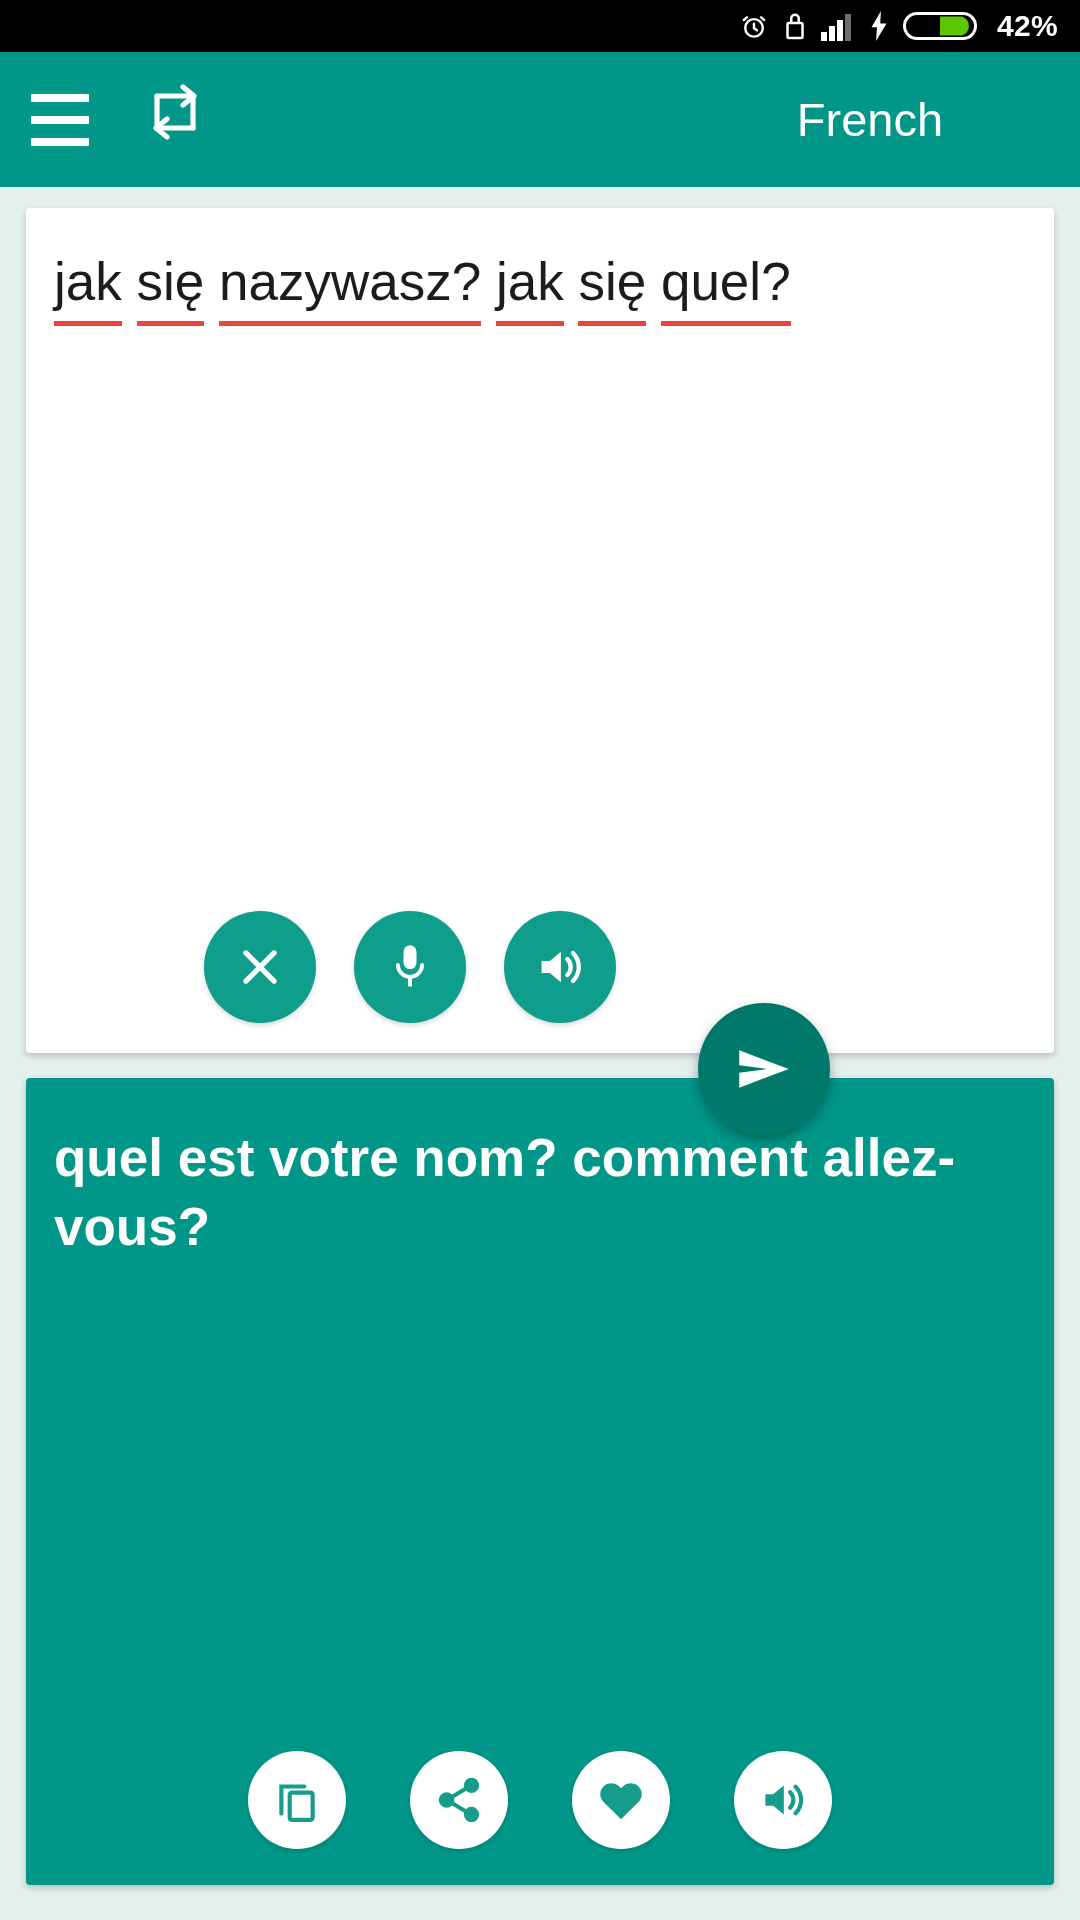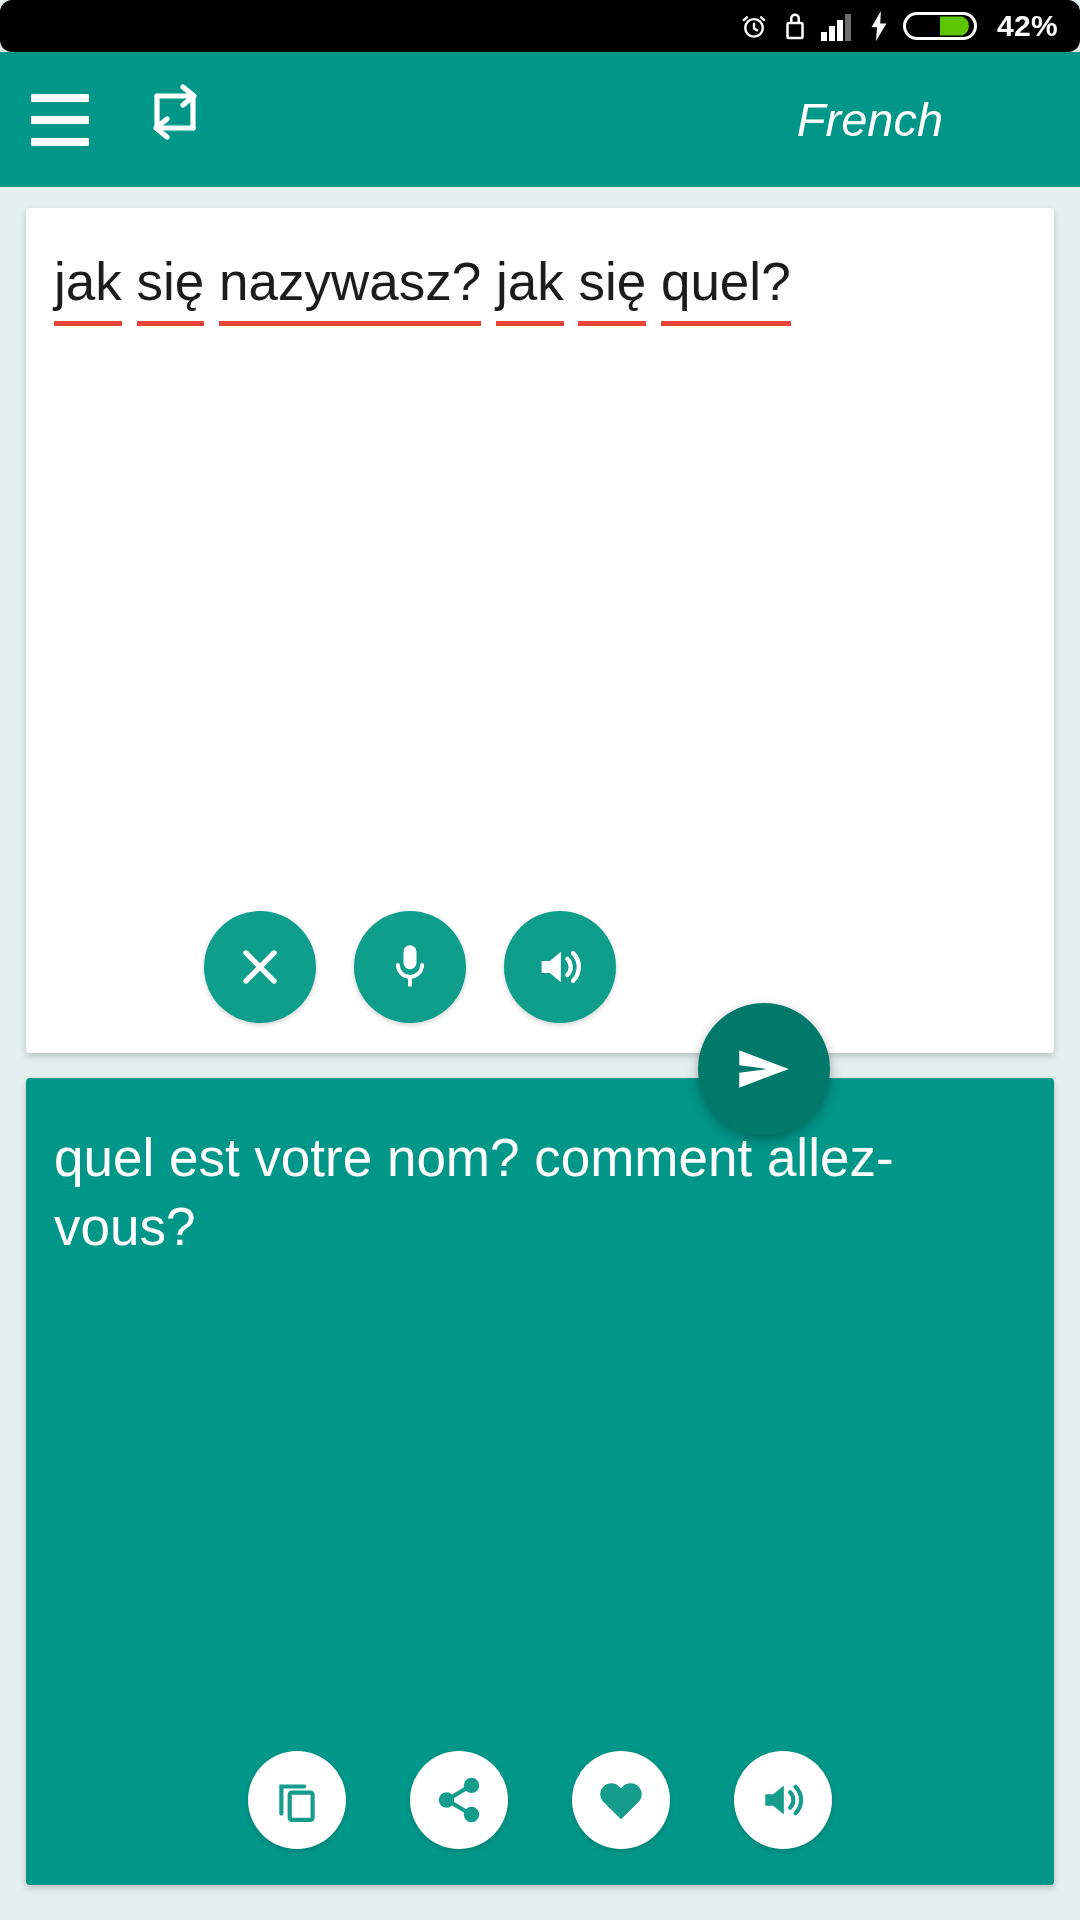--- a/index.html
+++ b/index.html
@@ -14,21 +14,20 @@
   
   .status-bar {
     position: absolute;
     top: 0; left: 0;
     width: 1080px;
     height: 52px;
     background: #000000;
     display: flex;
     align-items: center;
     padding: 0 22px;
-    border-radius: 12px;
   }
   .status-right {
     margin-left: auto;
     display: flex;
     align-items: center;
     gap: 14px;
   }
   .status-icon { display: flex; align-items: center; }
   .battery-pct {
     color: #ffffff;
@@ -67,21 +66,21 @@
   }
   .lang-btn {
     color: #ffffff;
     font-size: 47px;
     font-weight: 400;
     text-align: center;
     cursor: pointer;
     white-space: nowrap;
   }
   .lang-source { width: 300px; margin-left: 26px; }
-  .lang-target { width: 300px; margin-left: auto; margin-right: 60px; font-style: italic; }
+  .lang-target { width: 300px; margin-left: auto; margin-right: 60px; }
   .swap-btn {
     width: 110px;
     display: flex;
     align-items: center;
     justify-content: center;
     cursor: pointer;
   }
 
   
   .input-card {
@@ -155,21 +154,21 @@
     border-radius: 4px;
     box-shadow: 0 3px 7px rgba(0,0,0,0.20);
   }
   .output-text {
     position: absolute;
     top: 46px; left: 28px;
     right: 28px;
     font-size: 53px;
     line-height: 1.30;
     color: #ffffff;
-    font-weight: 400;
+    font-weight: 700;
   }
   .output-actions {
     position: absolute;
     bottom: 36px;
     left: 0;
     width: 1028px;
     display: flex;
     justify-content: center;
     gap: 64px;
   }

